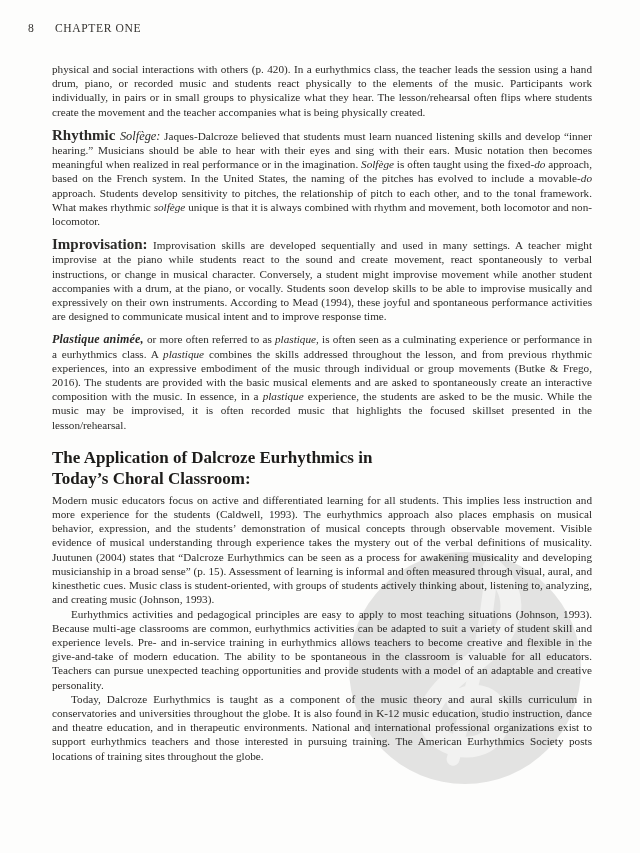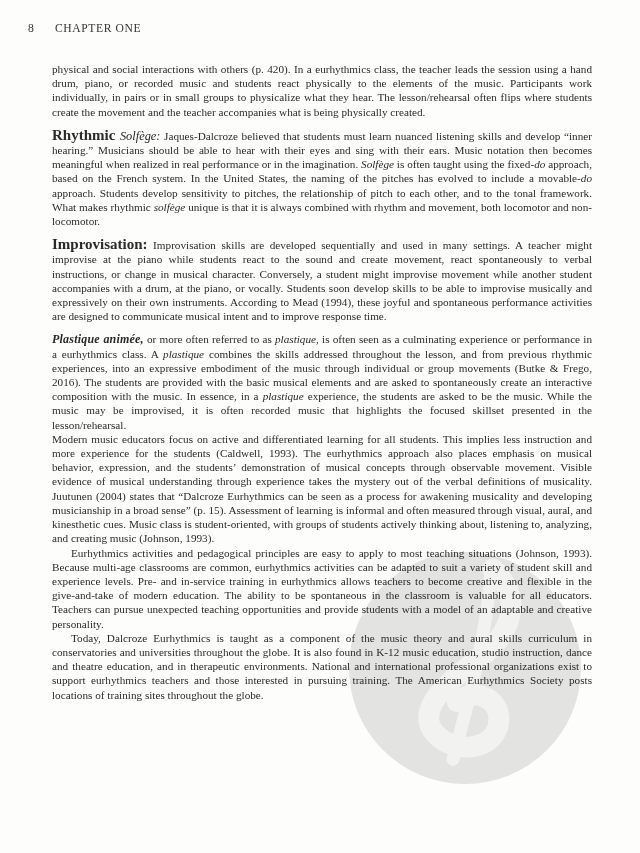--- a/index.html
+++ b/index.html
@@ -75,18 +75,22 @@
 <div class="content">
 
   <p>physical and social interactions with others (p. 420). In a eurhythmics class, the teacher leads the session using a hand drum, piano, or recorded music and students react physically to the elements of the music. Participants work individually, in pairs or in small groups to physicalize what they hear. The lesson/rehearsal often flips where students create the movement and the teacher accompanies what is being physically created.</p>
 
   <p class="term"><span class="s-hb">Rhythmic </span><span class="s-hbi">Solfège:</span><span> Jaques-Dalcroze believed that students must learn nuanced listening skills and develop “inner hearing.” Musicians should be able to hear with their eyes and sing with their ears. Music notation then becomes meaningful when realized in real performance or in the imagination. </span><span class="s-i">Solfège</span><span> is often taught using the fixed-</span><span class="s-i">do</span><span> approach, based on the French system. In the United States, the naming of the pitches has evolved to include a movable-</span><span class="s-i">do</span><span> approach. Students develop sensitivity to pitches, the relationship of pitch to each other, and to the tonal framework. What makes rhythmic </span><span class="s-i">solfège</span><span> unique is that it is always combined with rhythm and movement, both locomotor and non-locomotor.</span></p>
 
   <p class="term"><span class="s-hb">Improvisation:</span><span> Improvisation skills are developed sequentially and used in many settings. A teacher might improvise at the piano while students react to the sound and create movement, react spontaneously to verbal instructions, or change in musical character. Conversely, a student might improvise movement while another student accompanies with a drum, at the piano, or vocally. Students soon develop skills to be able to improvise musically and expressively on their own instruments. According to Mead (1994), these joyful and spontaneous performance activities are designed to communicate musical intent and to improve response time.</span></p>
 
   <p class="term"><span class="s-hbL">Plastique animée,</span><span> or more often referred to as </span><span class="s-i">plastique</span><span>, is often seen as a culminating experience or performance in a eurhythmics class. A </span><span class="s-i">plastique</span><span> combines the skills addressed throughout the lesson, and from previous rhythmic experiences, into an expressive embodiment of the music through individual or group movements (Butke &amp; Frego, 2016). The students are provided with the basic musical elements and are asked to spontaneously create an interactive composition with the music. In essence, in a </span><span class="s-i">plastique</span><span> experience, the students are asked to be the music. While the music may be improvised, it is often recorded music that highlights the focused skillset presented in the lesson/rehearsal.</span></p>
 
+  <h2 class="section-heading">
+    <span>The Application of Dalcroze Eurhythmics in</span>
+    <span>Today’s Choral Classroom:</span>
+  </h2>
 
   <p>Modern music educators focus on active and differentiated learning for all students. This implies less instruction and more experience for the students (Caldwell, 1993). The eurhythmics approach also places emphasis on musical behavior, expression, and the students’ demonstration of musical concepts through observable movement. Visible evidence of musical understanding through experience takes the mystery out of the verbal definitions of musicality. Juutunen (2004) states that “Dalcroze Eurhythmics can be seen as a process for awakening musicality and developing musicianship in a broad sense” (p. 15). Assessment of learning is informal and often measured through visual, aural, and kinesthetic cues. Music class is student-oriented, with groups of students actively thinking about, listening to, analyzing, and creating music (Johnson, 1993).</p>
   <p class="ind">Eurhythmics activities and pedagogical principles are easy to apply to most teaching situations (Johnson, 1993). Because multi-age classrooms are common, eurhythmics activities can be adapted to suit a variety of student skill and experience levels. Pre- and in-service training in eurhythmics allows teachers to become creative and flexible in the give-and-take of modern education. The ability to be spontaneous in the classroom is valuable for all educators. Teachers can pursue unexpected teaching opportunities and provide students with a model of an adaptable and creative personality.</p>
   <p class="ind">Today, Dalcroze Eurhythmics is taught as a component of the music theory and aural skills curriculum in conservatories and universities throughout the globe. It is also found in K-12 music education, studio instruction, dance and theatre education, and in therapeutic environments. National and international professional organizations exist to support eurhythmics teachers and those interested in pursuing training. The American Eurhythmics Society posts locations of training sites throughout the globe.</p>
 
 </div>
 
 </body></html>

